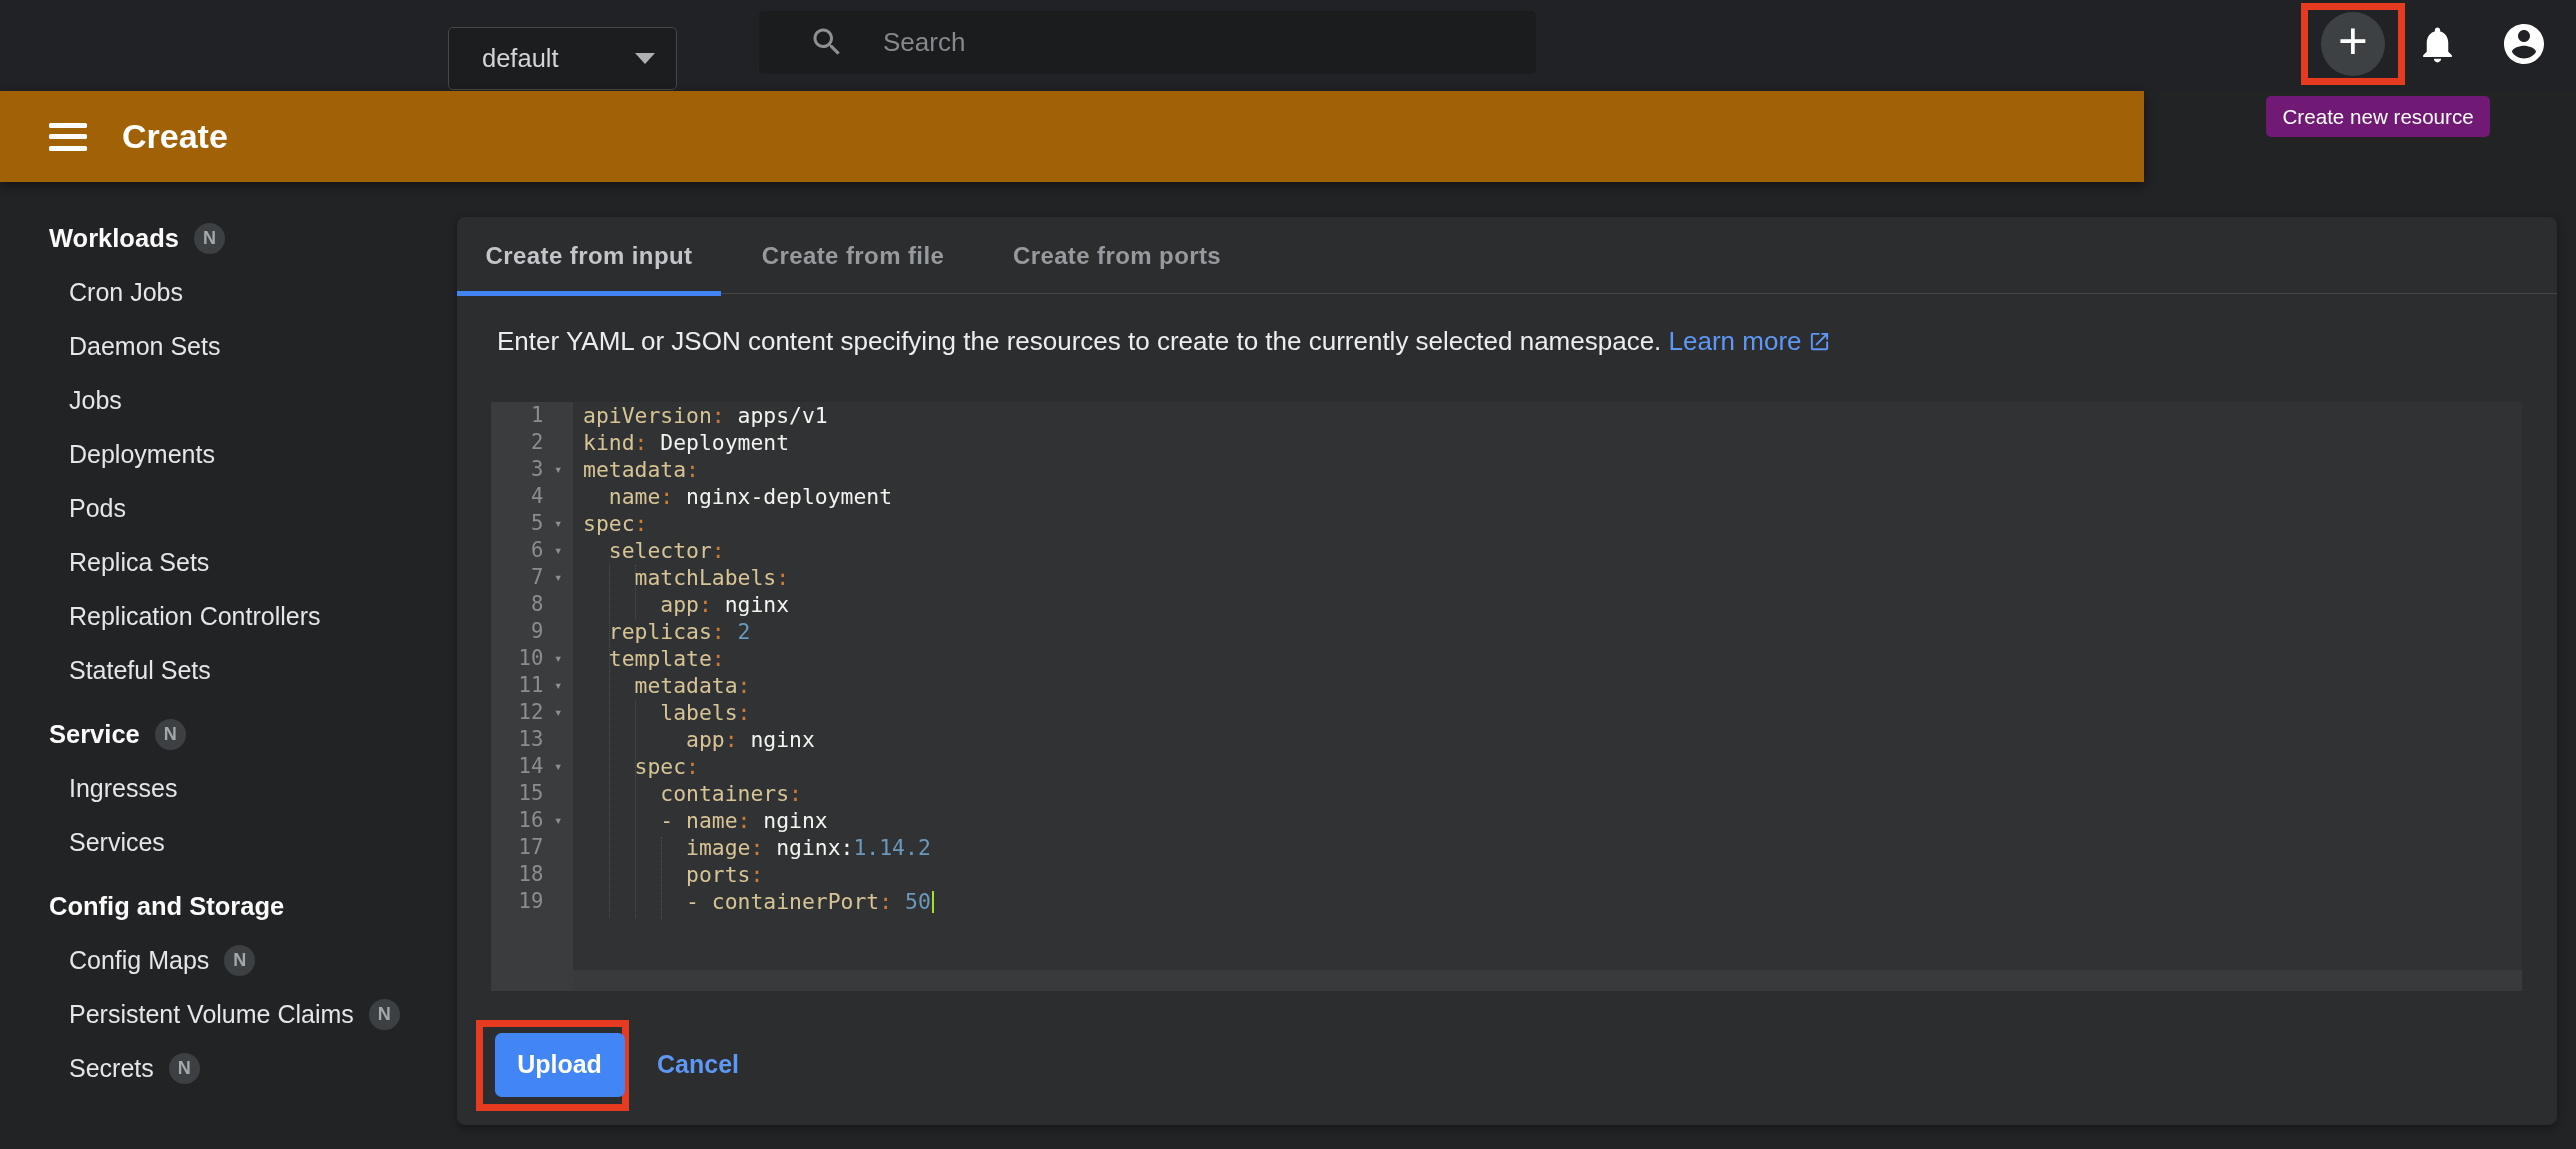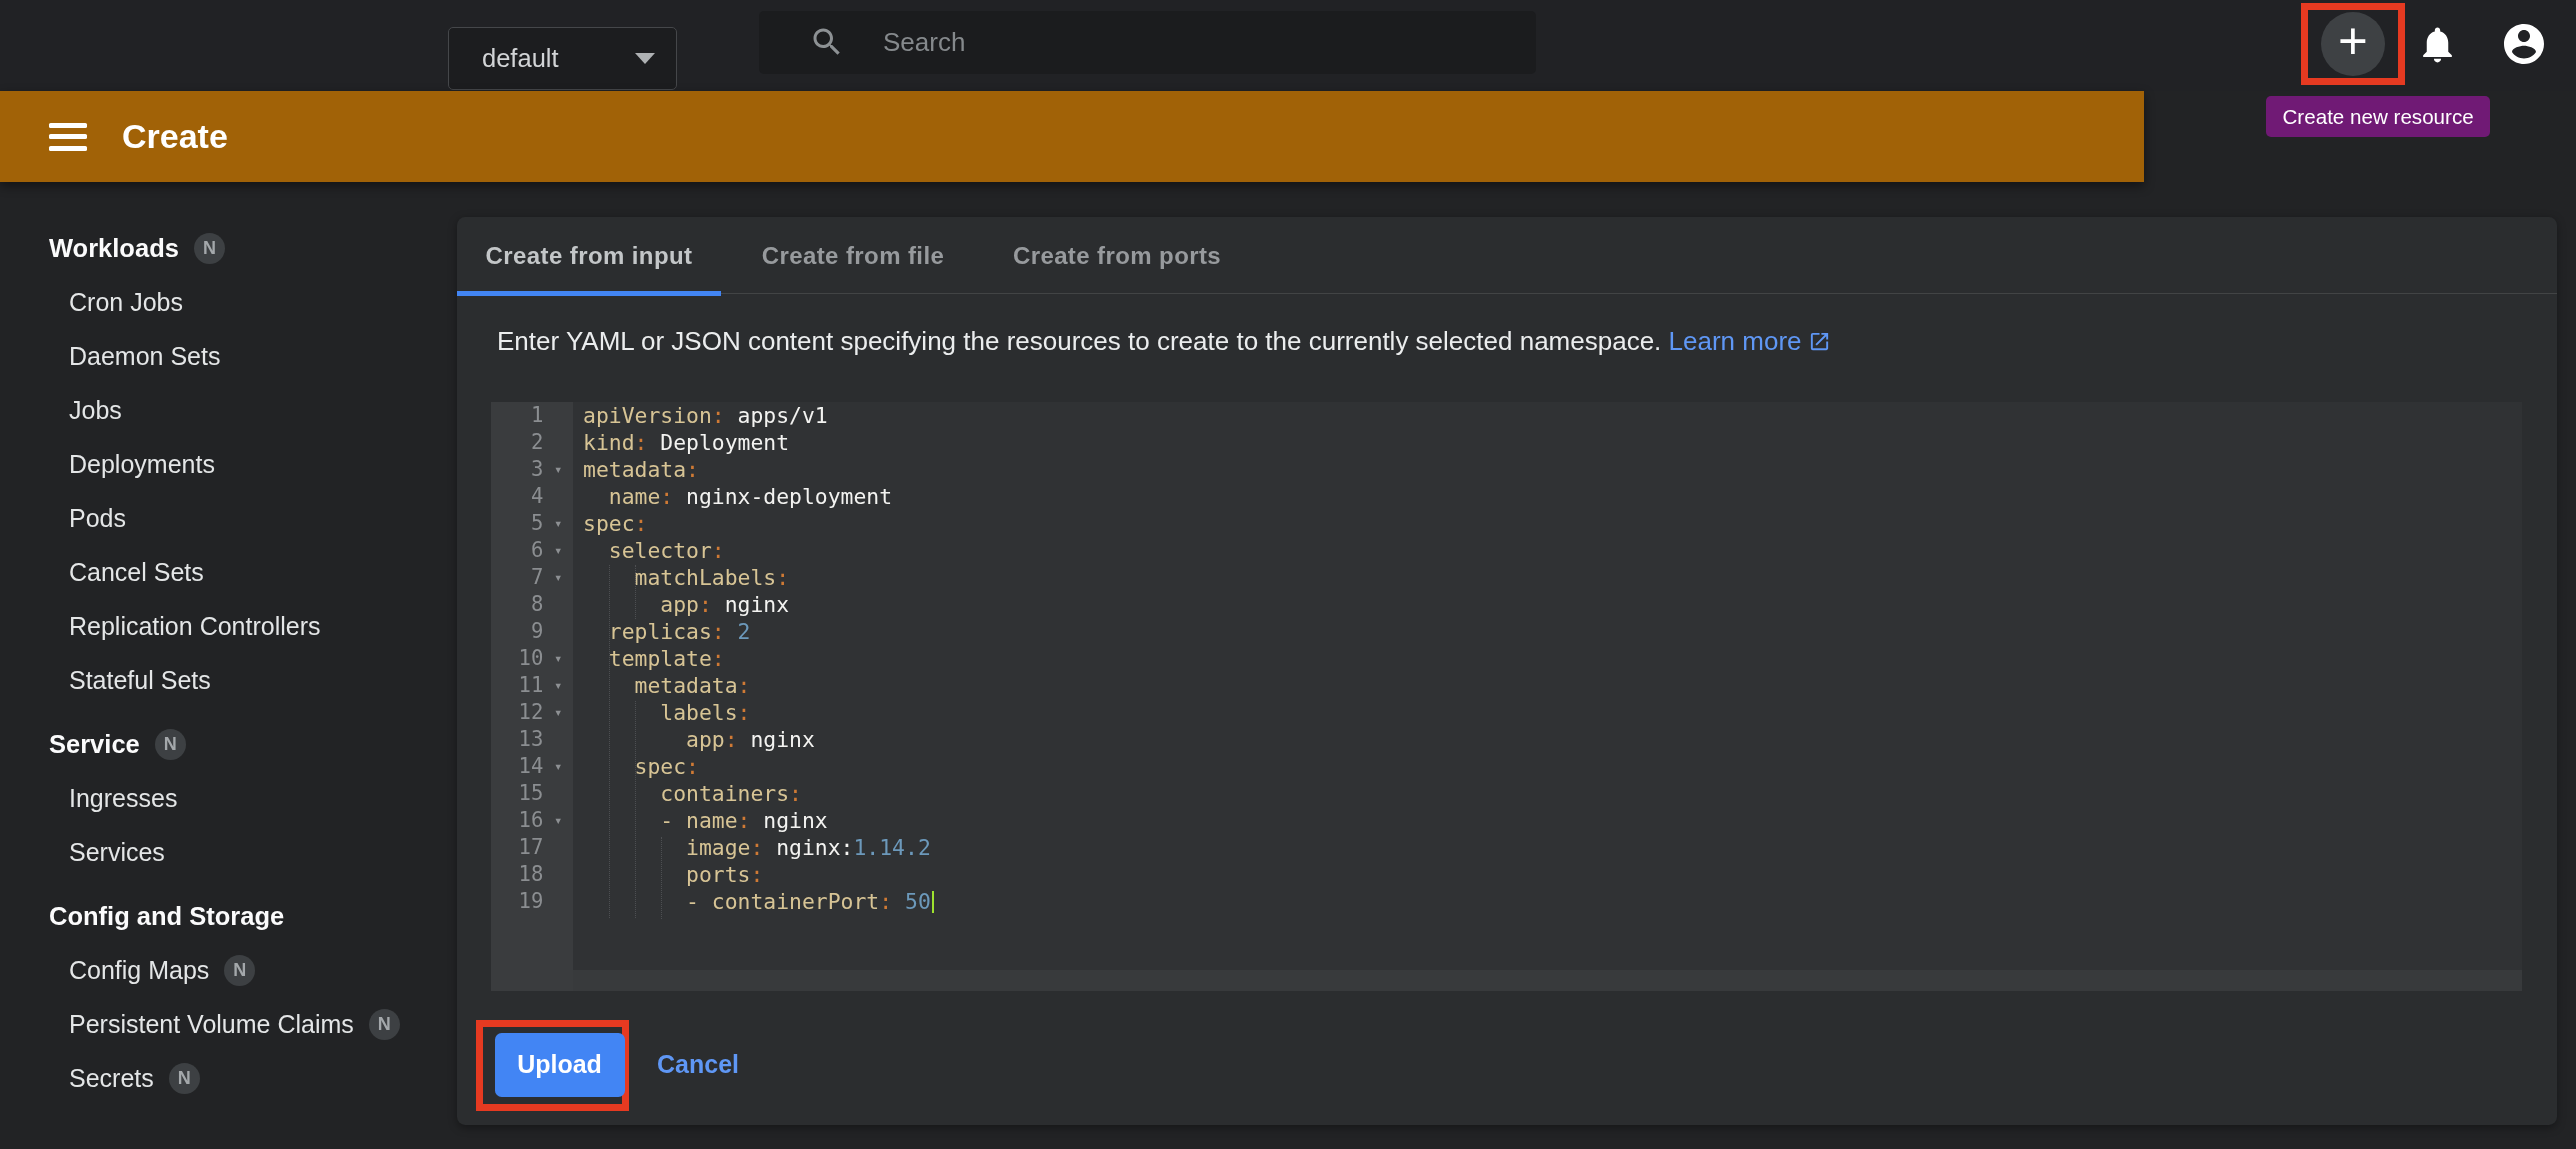--- a/index.html
+++ b/index.html
@@ -40,21 +40,21 @@
     padding:0 16.5px; border-radius:5px; white-space:nowrap; }
 
   
   .appbar { position:absolute; left:0; top:91px; width:2144px; height:91px; background:#a16207;
     box-shadow:0 4.1px 10px rgba(0,0,0,0.45); display:flex; align-items:center; }
   .hamburger { margin-left:49px; width:38px; height:28px; display:flex; flex-direction:column; justify-content:space-between; cursor:pointer; }
   .hamburger div { height:5px; background:#ffffff; border-radius:1.6px; }
   .page-title { margin-left:35px; font-size:34px; font-weight:bold; color:#ffffff; }
 
   
-  .sidebar { position:absolute; left:0; top:182px; width:456px; bottom:0; padding-top:29px; overflow:hidden; }
+  .sidebar { position:absolute; left:0; top:182px; width:456px; bottom:0; padding-top:19px; overflow:hidden; }
   .side-section { margin-top:10px; }
   .side-header { height:54px; display:flex; align-items:center; padding-left:49px; cursor:pointer; }
   .side-header .lbl { font-size:25.5px; font-weight:bold; color:#fbfbfc; }
   .side-item { height:54px; display:flex; align-items:center; padding-left:69px; cursor:pointer; }
   .side-item .lbl { font-size:25px; color:#e4e6e7; }
   .nbadge { margin-left:15px; width:31px; height:31px; border-radius:50%; background:#3d4043;
     color:#a4a8ab; font-size:18px; font-weight:bold; text-align:center; line-height:31px; flex:none; }
 
   
   .card { position:absolute; left:457px; top:217px; width:2100px; height:908px;
@@ -148,21 +148,21 @@
       <div class="side-item">
         <span class="lbl">Jobs</span>
       </div>
       <div class="side-item">
         <span class="lbl">Deployments</span>
       </div>
       <div class="side-item">
         <span class="lbl">Pods</span>
       </div>
       <div class="side-item">
-        <span class="lbl">Cancel Sets</span>
+        <span class="lbl">Replica Sets</span>
       </div>
       <div class="side-item">
         <span class="lbl">Replication Controllers</span>
       </div>
       <div class="side-item">
         <span class="lbl">Stateful Sets</span>
       </div>
     </div>
     <div class="side-section">
       <div class="side-header">

